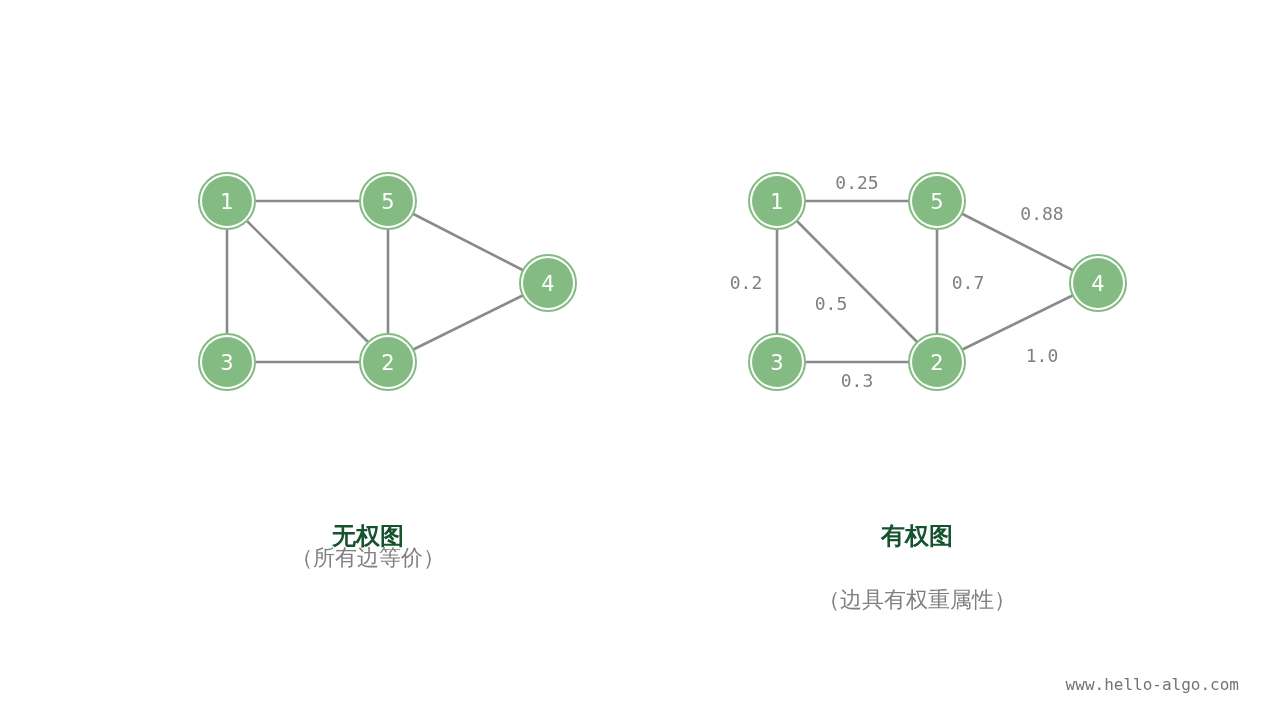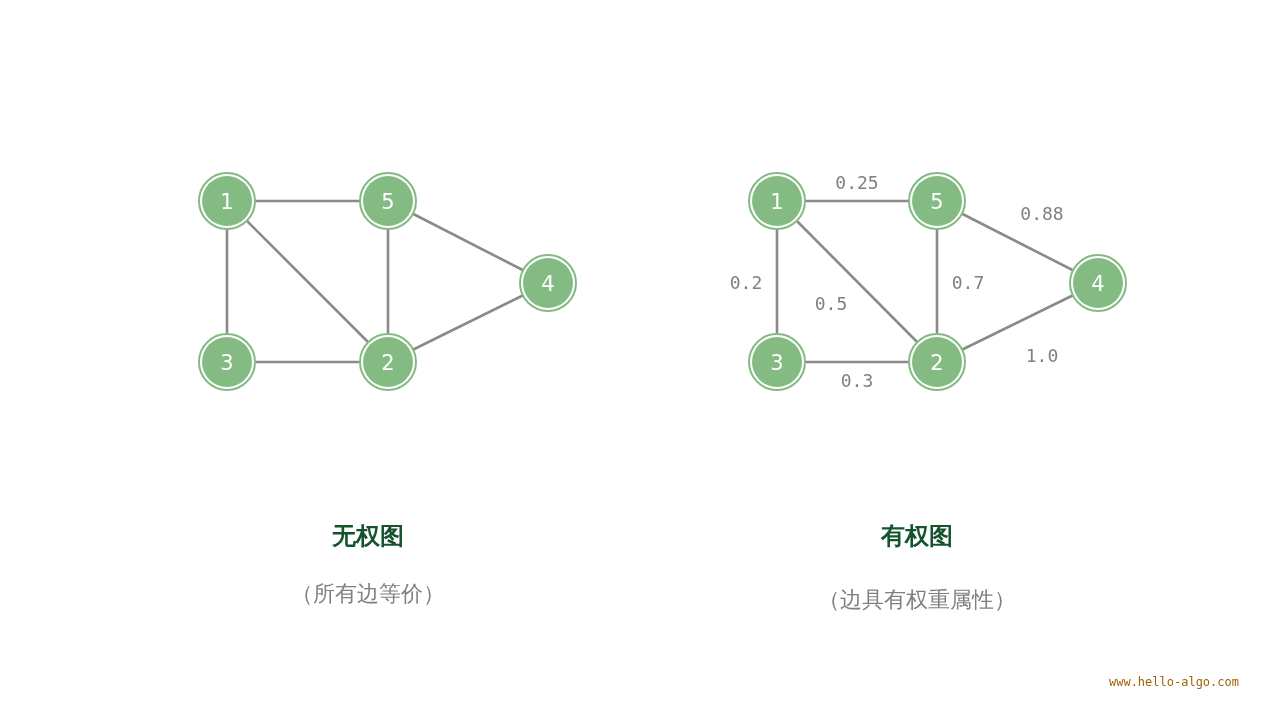--- a/index.html
+++ b/index.html
@@ -5,21 +5,21 @@
     html, body { margin: 0; padding: 0; background: #ffffff; }
     body { width: 1280px; height: 720px; position: relative; overflow: hidden; font-family: "DejaVu Sans", sans-serif; }
     svg.canvas { position: absolute; left: 0; top: 0; width: 1280px; height: 720px; }
     .edge { stroke: #8a8a8a; stroke-width: 2.6; }
     .node-outer { fill: #ffffff; stroke: #84bb83; stroke-width: 2; }
     .node-inner { fill: #84bb83; }
     .node-label { fill: #ffffff; font-family: "DejaVu Sans", sans-serif; font-size: 21px; font-weight: 500; text-anchor: middle; dominant-baseline: central; }
     .weight-label { fill: #808080; font-family: "DejaVu Sans Mono", monospace; font-size: 18px; text-anchor: middle; dominant-baseline: central; }
     .caption-title { position: absolute; width: 300px; text-align: center; font-size: 24px; font-weight: bold; color: #14532d; font-family: "DejaVu Sans", sans-serif; }
     .caption-sub { position: absolute; width: 340px; text-align: center; font-size: 22px; color: #808080; font-family: "DejaVu Sans", sans-serif; }
-    .watermark { position: absolute; right: 41px; top: 675px; font-family: "DejaVu Sans Mono", monospace; font-size: 12px; color: #a16207; }
+    .watermark { position: absolute; right: 41px; top: 675px; font-family: "DejaVu Sans Mono", monospace; font-size: 16px; color: #737373; }
   </style>
 </head>
 <body>
 
 <svg class="canvas" xmlns="http://www.w3.org/2000/svg" viewBox="0 0 1280 720">
   <g id="unweighted-graph">
     <g id="uw-edges">
         <line x1="227" y1="201" x2="388" y2="201" class="edge" stroke="#8a8a8a"></line>
         <line x1="227" y1="201" x2="227" y2="362" class="edge" stroke="#8a8a8a"></line>
         <line x1="227" y1="201" x2="388" y2="362" class="edge" stroke="#8a8a8a"></line>
@@ -99,18 +99,18 @@
         <g>
           <circle cx="937" cy="362" r="28" class="node-outer" stroke="#84bb83"></circle>
           <circle cx="937" cy="362" r="25" class="node-inner" fill="#84bb83"></circle>
           <text x="937" y="363" class="node-label">2</text>
         </g>
       </g>
   </g>
 </svg>
 
 <div class="caption-title" style="left:218px; top:520px;">无权图</div>
-<div class="caption-sub" style="left:198px; top:579px;">（所有边等价）</div>
+<div class="caption-sub" style="left:198px; top:543px;">（所有边等价）</div>
 
 <div class="caption-title" style="left:767px; top:520px;">有权图</div>
 <div class="caption-sub" style="left:747px; top:585px;">（边具有权重属性）</div>
 
 <div class="watermark">www.hello-algo.com</div>
 
 </body></html>

